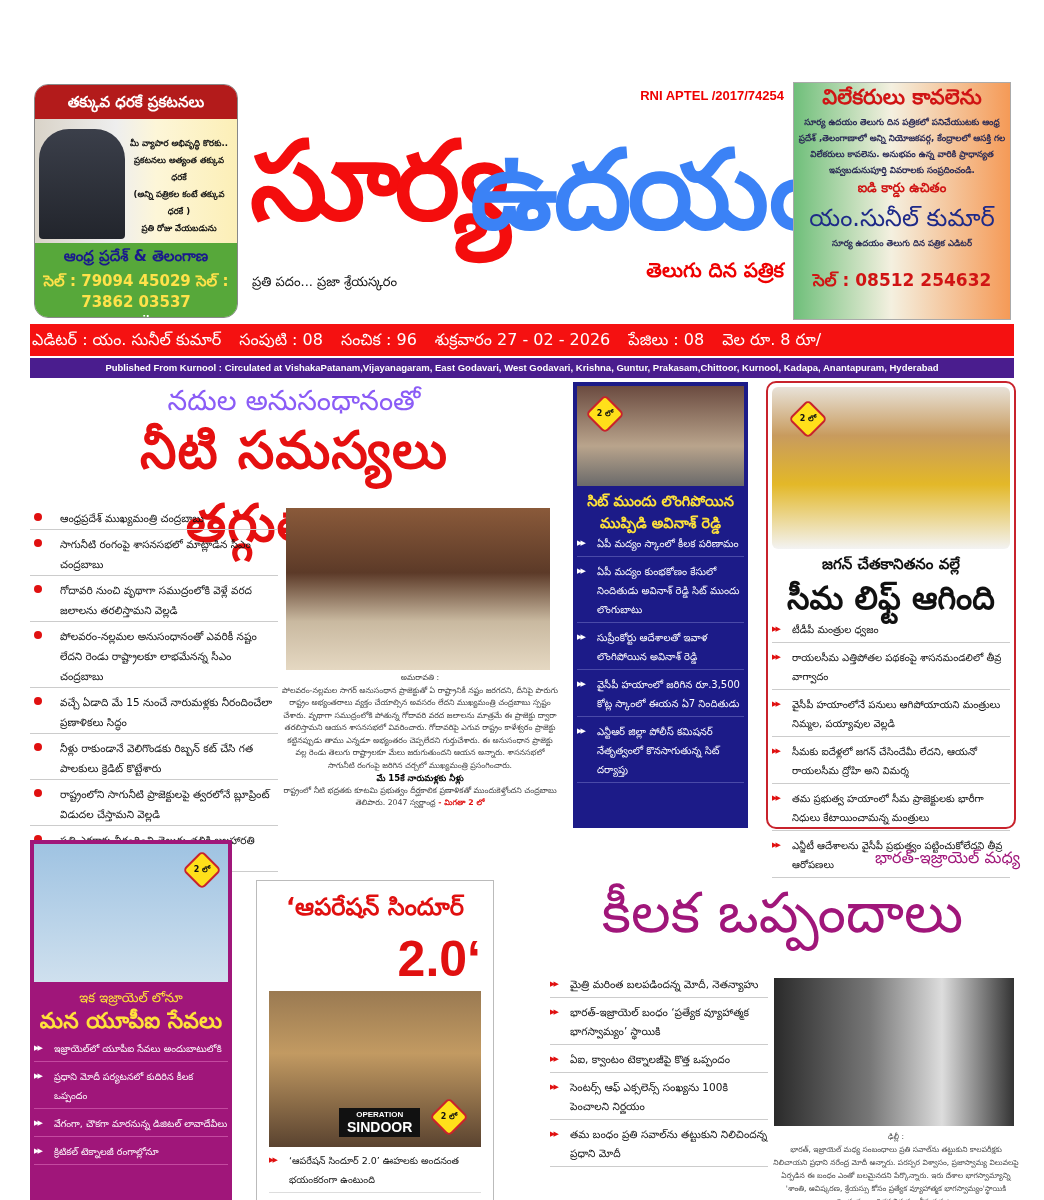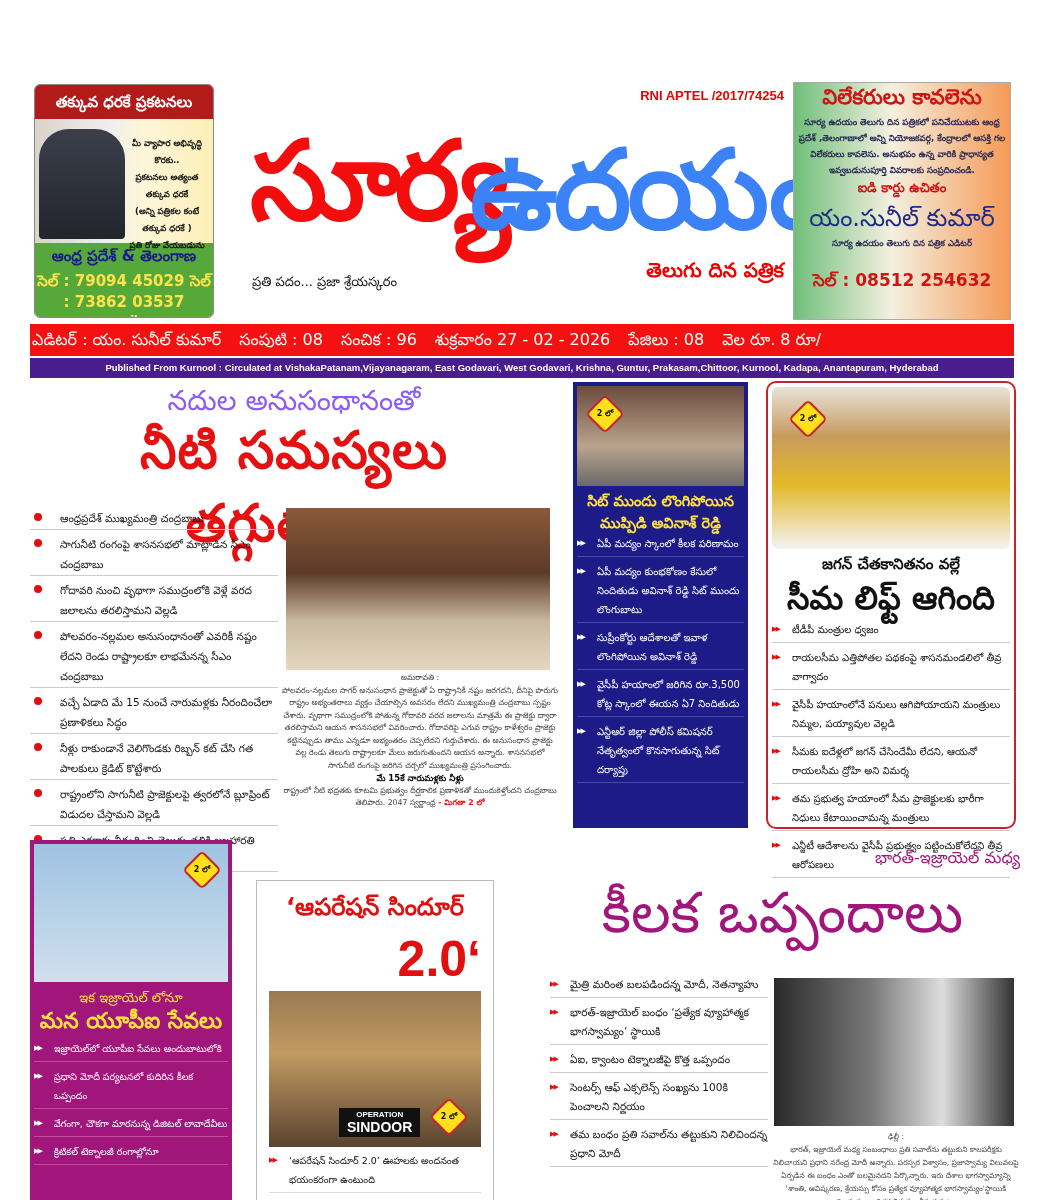--- a/index.html
+++ b/index.html
@@ -1,19 +1,19 @@
 <!DOCTYPE html>
 <html><head>
 <meta charset="utf-8">
 <style>
 *{box-sizing:border-box;margin:0;padding:0}
 body{width:1044px;height:1200px;background:#fff;font-family:"DejaVu Sans",sans-serif;position:relative;overflow:hidden;color:#111}
 .abs{position:absolute}
 
-.ad-left{left:34px;top:84px;width:180px;height:234px;border:1px solid #888;border-radius:6px;overflow:hidden;background:#fff}
+.ad-left{left:34px;top:84px;width:204px;height:234px;border:1px solid #888;border-radius:14px;overflow:hidden;background:#fff}
 .ad-left .hd{background:#b31b1b;color:#fff;font-weight:bold;font-size:15px;text-align:center;height:34px;line-height:34px}
 .ad-left .mid{height:124px;background:linear-gradient(90deg,#d9d3c8 0%,#eee 40%,#fdf6d8 60%,#fcefb7 100%);position:relative}
 .ad-left .people{position:absolute;left:4px;top:10px;width:86px;height:110px;background:linear-gradient(180deg,#3b3f4a,#22252c);border-radius:30px 30px 4px 4px}
 .ad-left .mid .txt{position:absolute;left:90px;top:16px;right:4px;font-size:8.5px;line-height:17px;text-align:center;font-weight:bold}
 .ad-left .foot{background:#57a83a;height:76px;text-align:center;color:#fff}
 .ad-left .foot .state{font-size:15px;font-weight:bold;color:#1a1a8c;padding-top:4px}
 .ad-left .foot .ph{font-size:15px;color:#ffe24a;font-weight:bold;margin-top:4px}
 .ad-left .foot .em{font-size:10px;font-weight:bold;margin-top:3px}
 .logo{left:250px;top:88px;width:540px;height:230px}
 .rni{position:absolute;right:6px;top:0;color:#e00;font-size:13px;font-weight:bold;font-family:"Liberation Sans",sans-serif}

